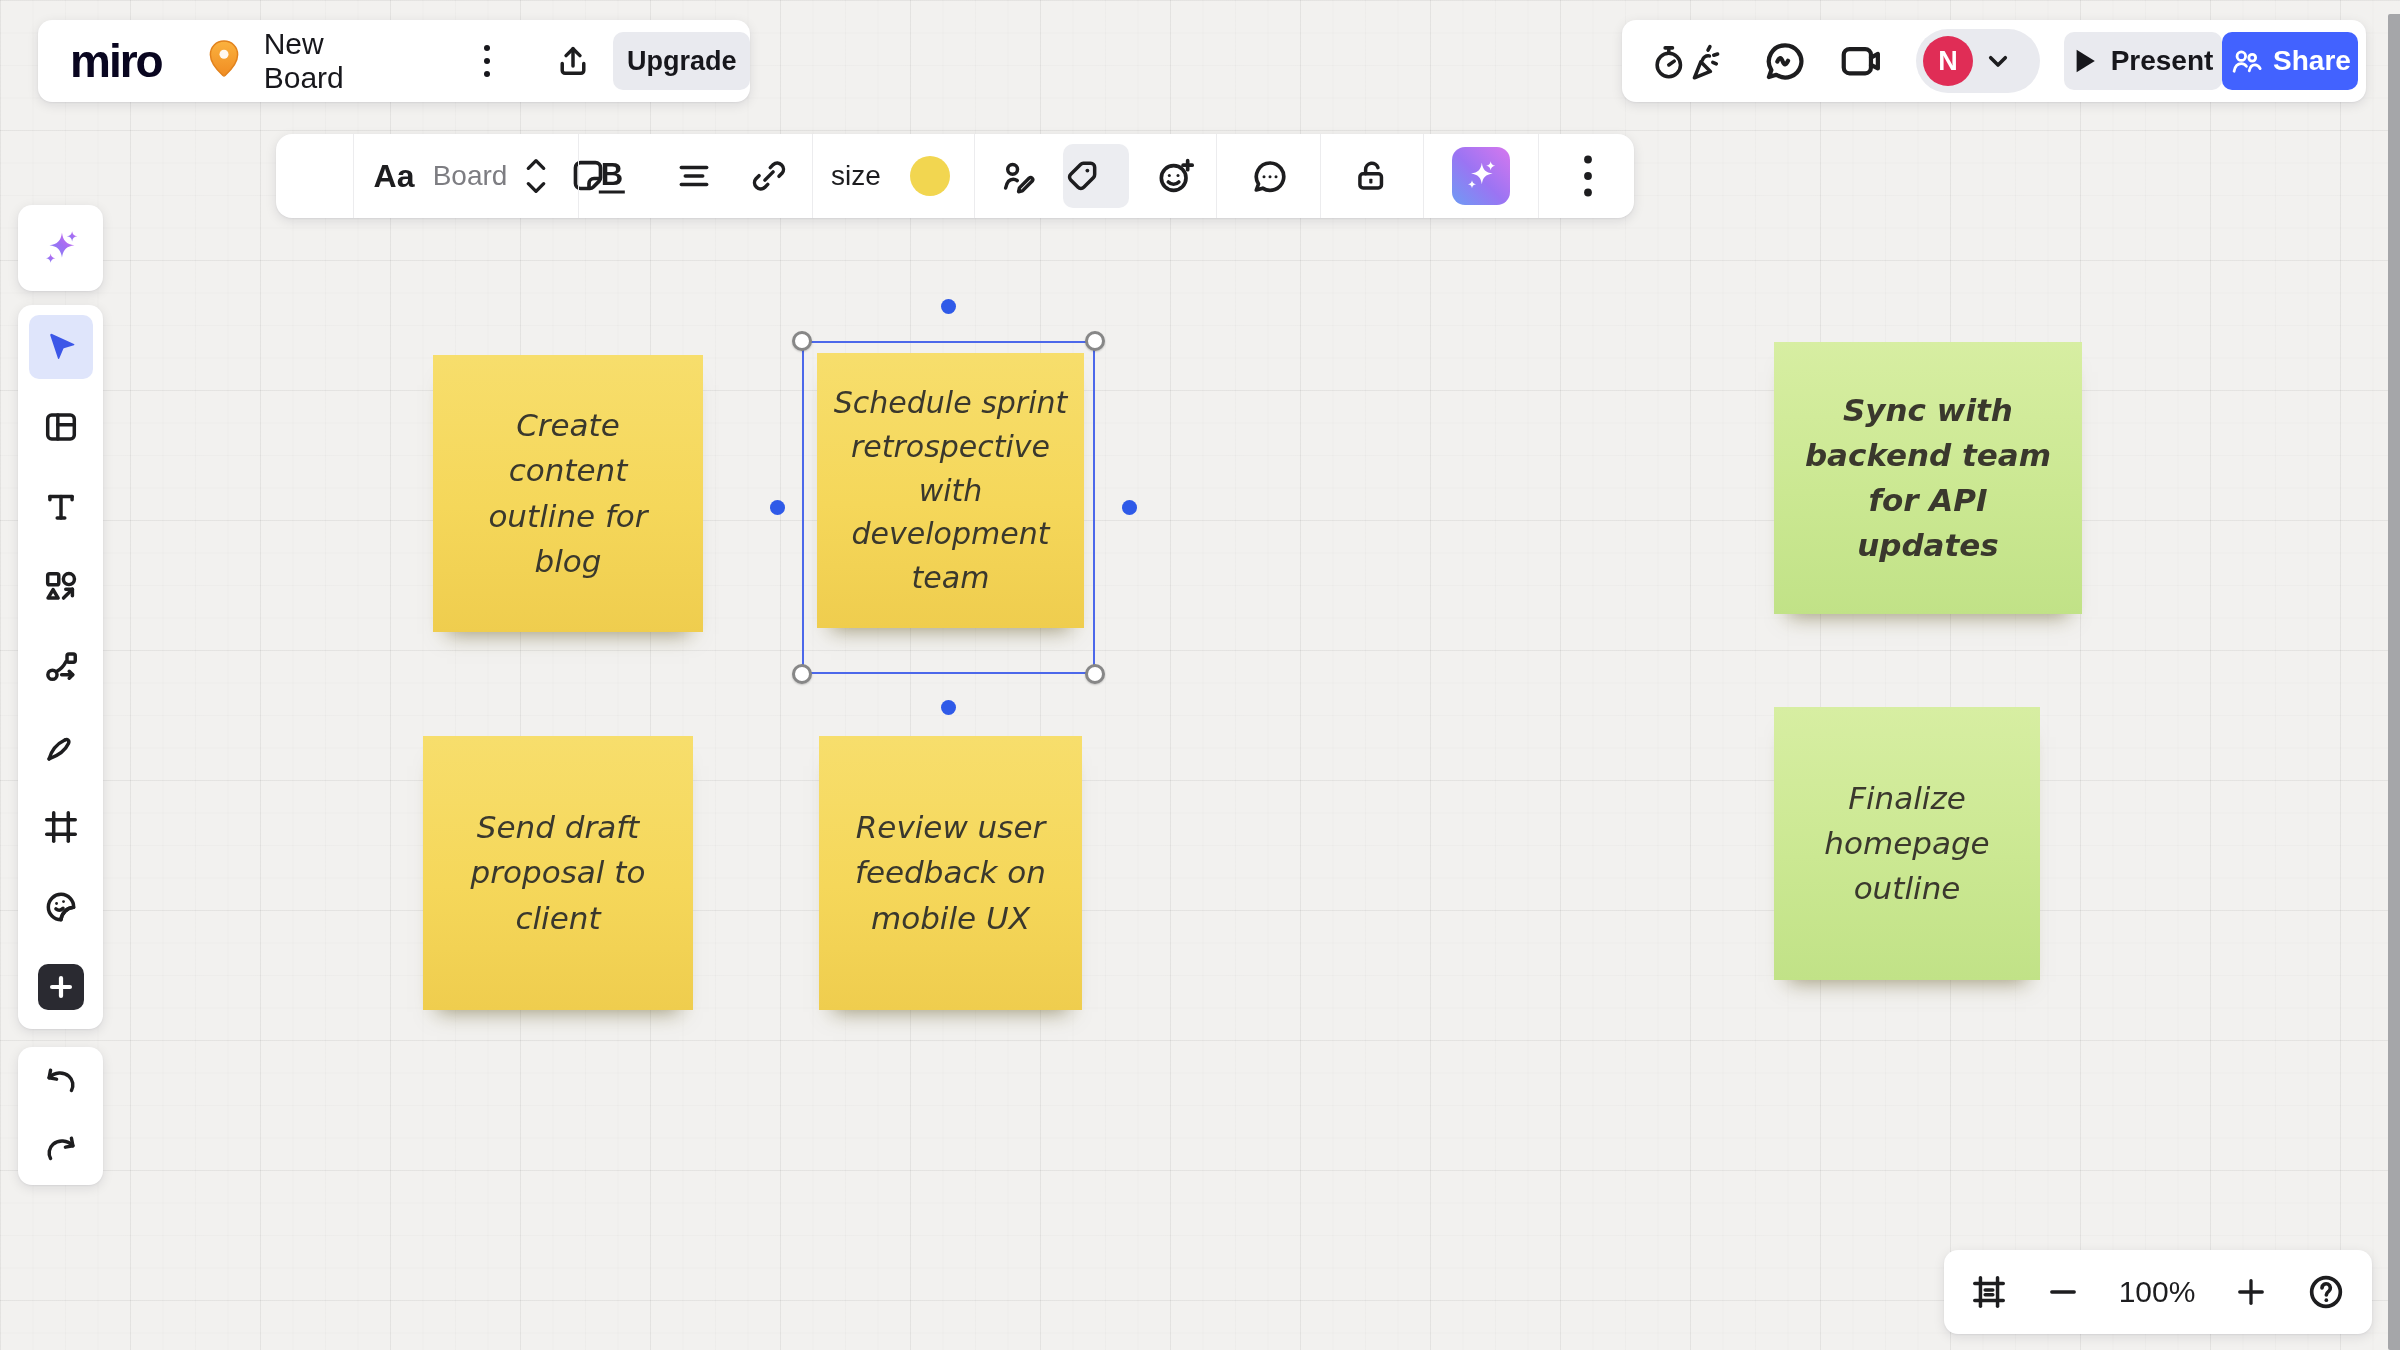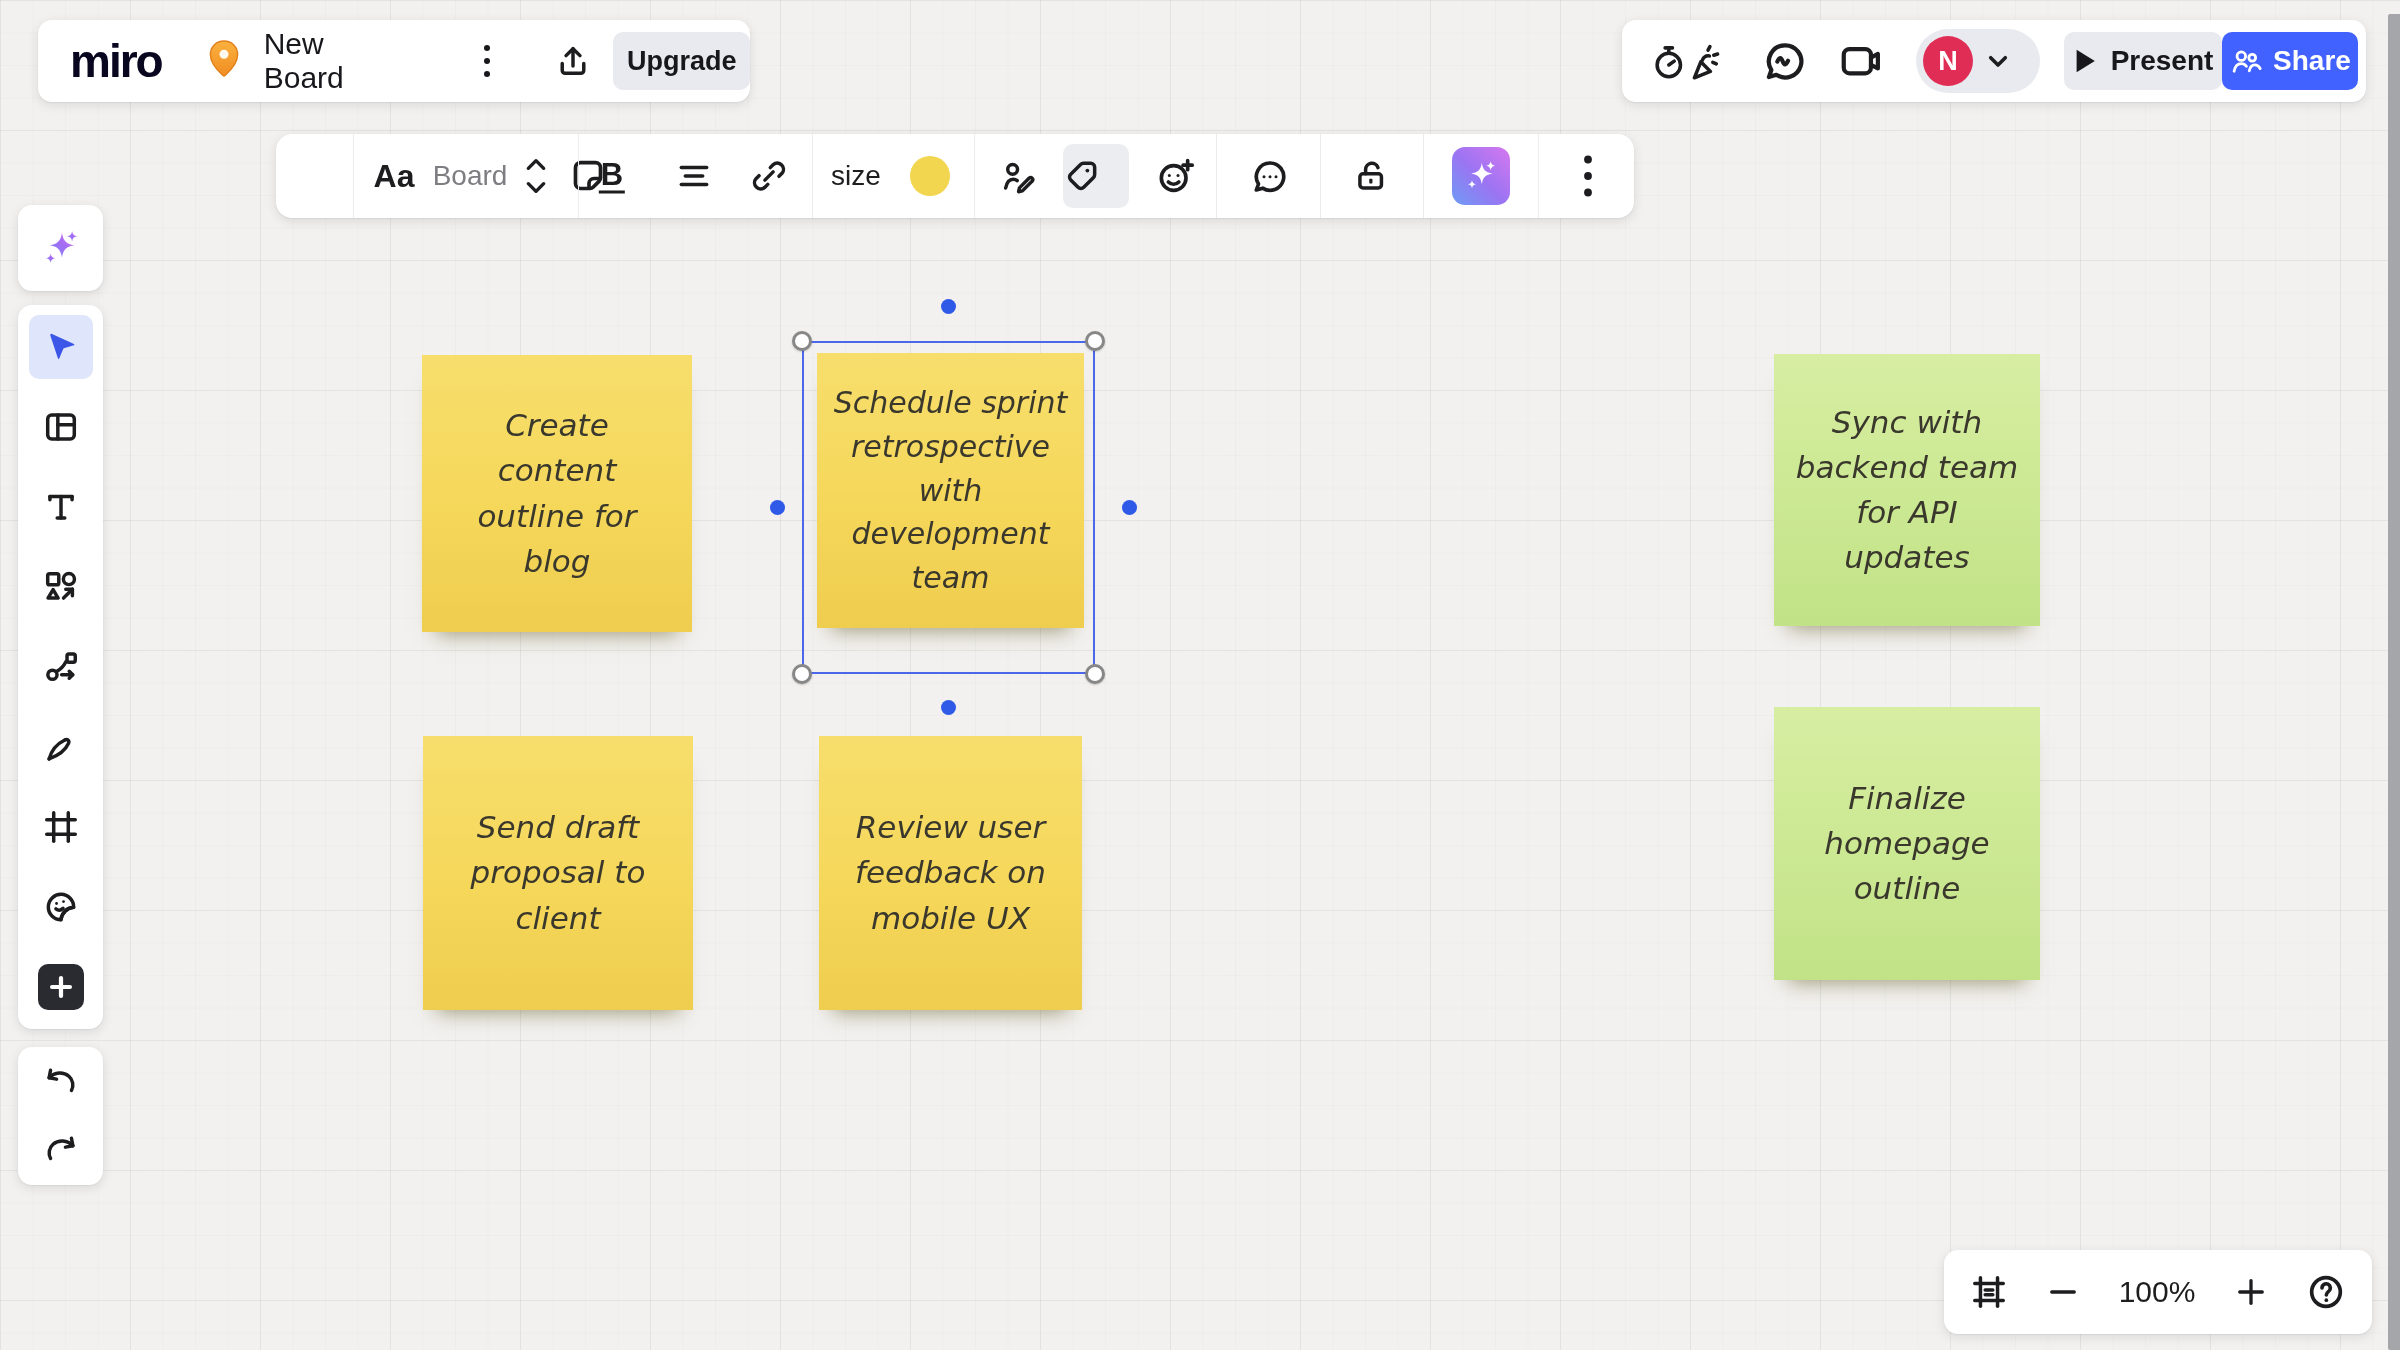--- a/index.html
+++ b/index.html
@@ -93,40 +93,40 @@
   .zoom-level { font-size:30px; font-weight:500; }
 
   
   #scrollbar { position:absolute; right:0; top:14px; width:12px; height:1336px; background:#a5a6a9; border-radius:2px 0 0 2px; }
 </style>
 </head>
 <body>
 
 <div id="scrollbar"></div>
 
-<div class="note yellow" style="left:422px; top:355px; width:270px; height:277px;">Create
+<div class="note yellow" style="left:433px; top:355px; width:270px; height:277px;">Create
 content
 outline for
 blog</div>
 
 <div class="note yellow" style="left:817px; top:353px; width:267px; height:275px; font-size:30px;">Schedule sprint
 retrospective
 with
 development
 team</div>
 
 <div class="note yellow" style="left:423px; top:736px; width:270px; height:274px;">Send draft
 proposal to
 client</div>
 
 <div class="note yellow" style="left:819px; top:736px; width:263px; height:274px;">Review user
 feedback on
 mobile UX</div>
 
-<div class="note green" style="left:1774px; top:354px; width:266px; height:272px;">Sync with
+<div class="note green" style="left:1774px; top:342px; width:308px; height:272px;font-weight:bold;">Sync with
 backend team
 for API
 updates</div>
 
 <div class="note green" style="left:1774px; top:707px; width:266px; height:273px;">Finalize
 homepage
 outline</div>
 
 <div id="selection-rect"></div>
 <div class="handle" style="left:792px; top:331px;"></div>

